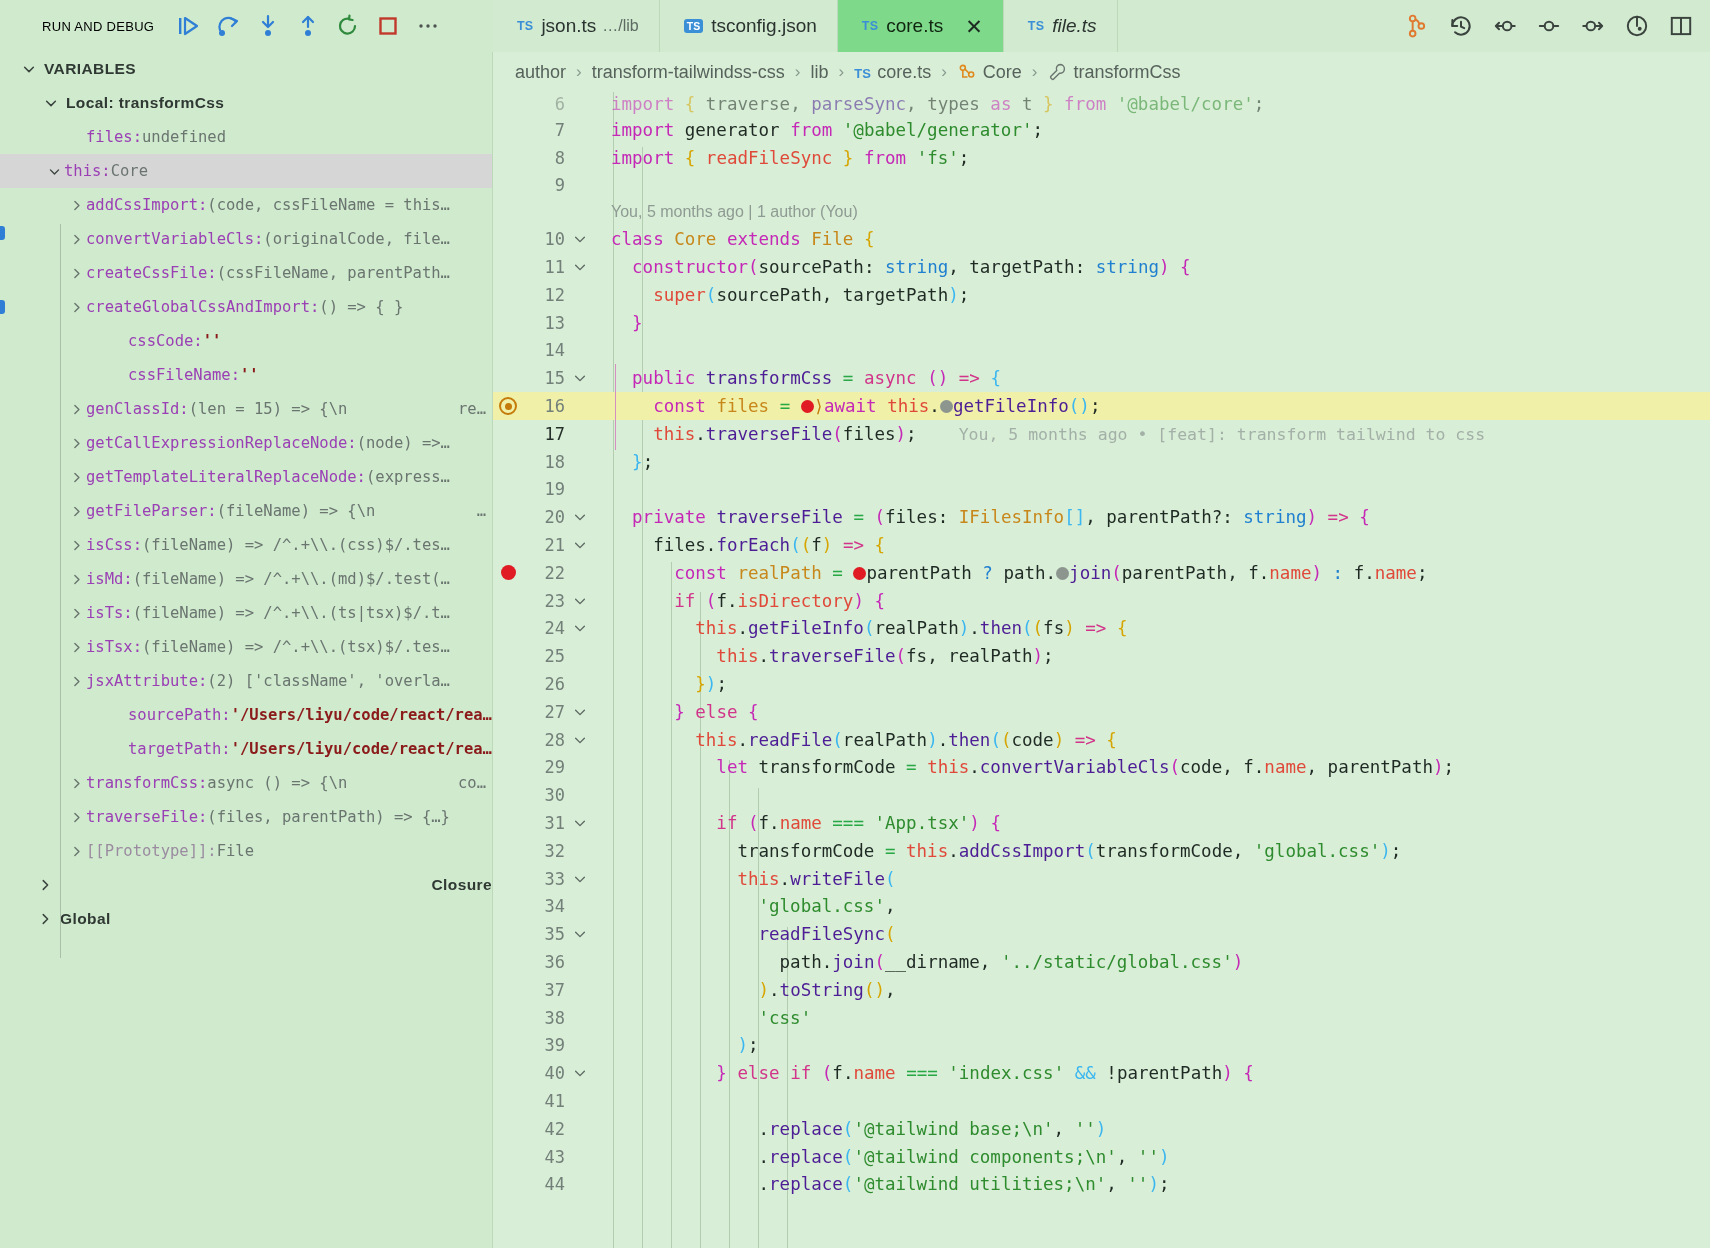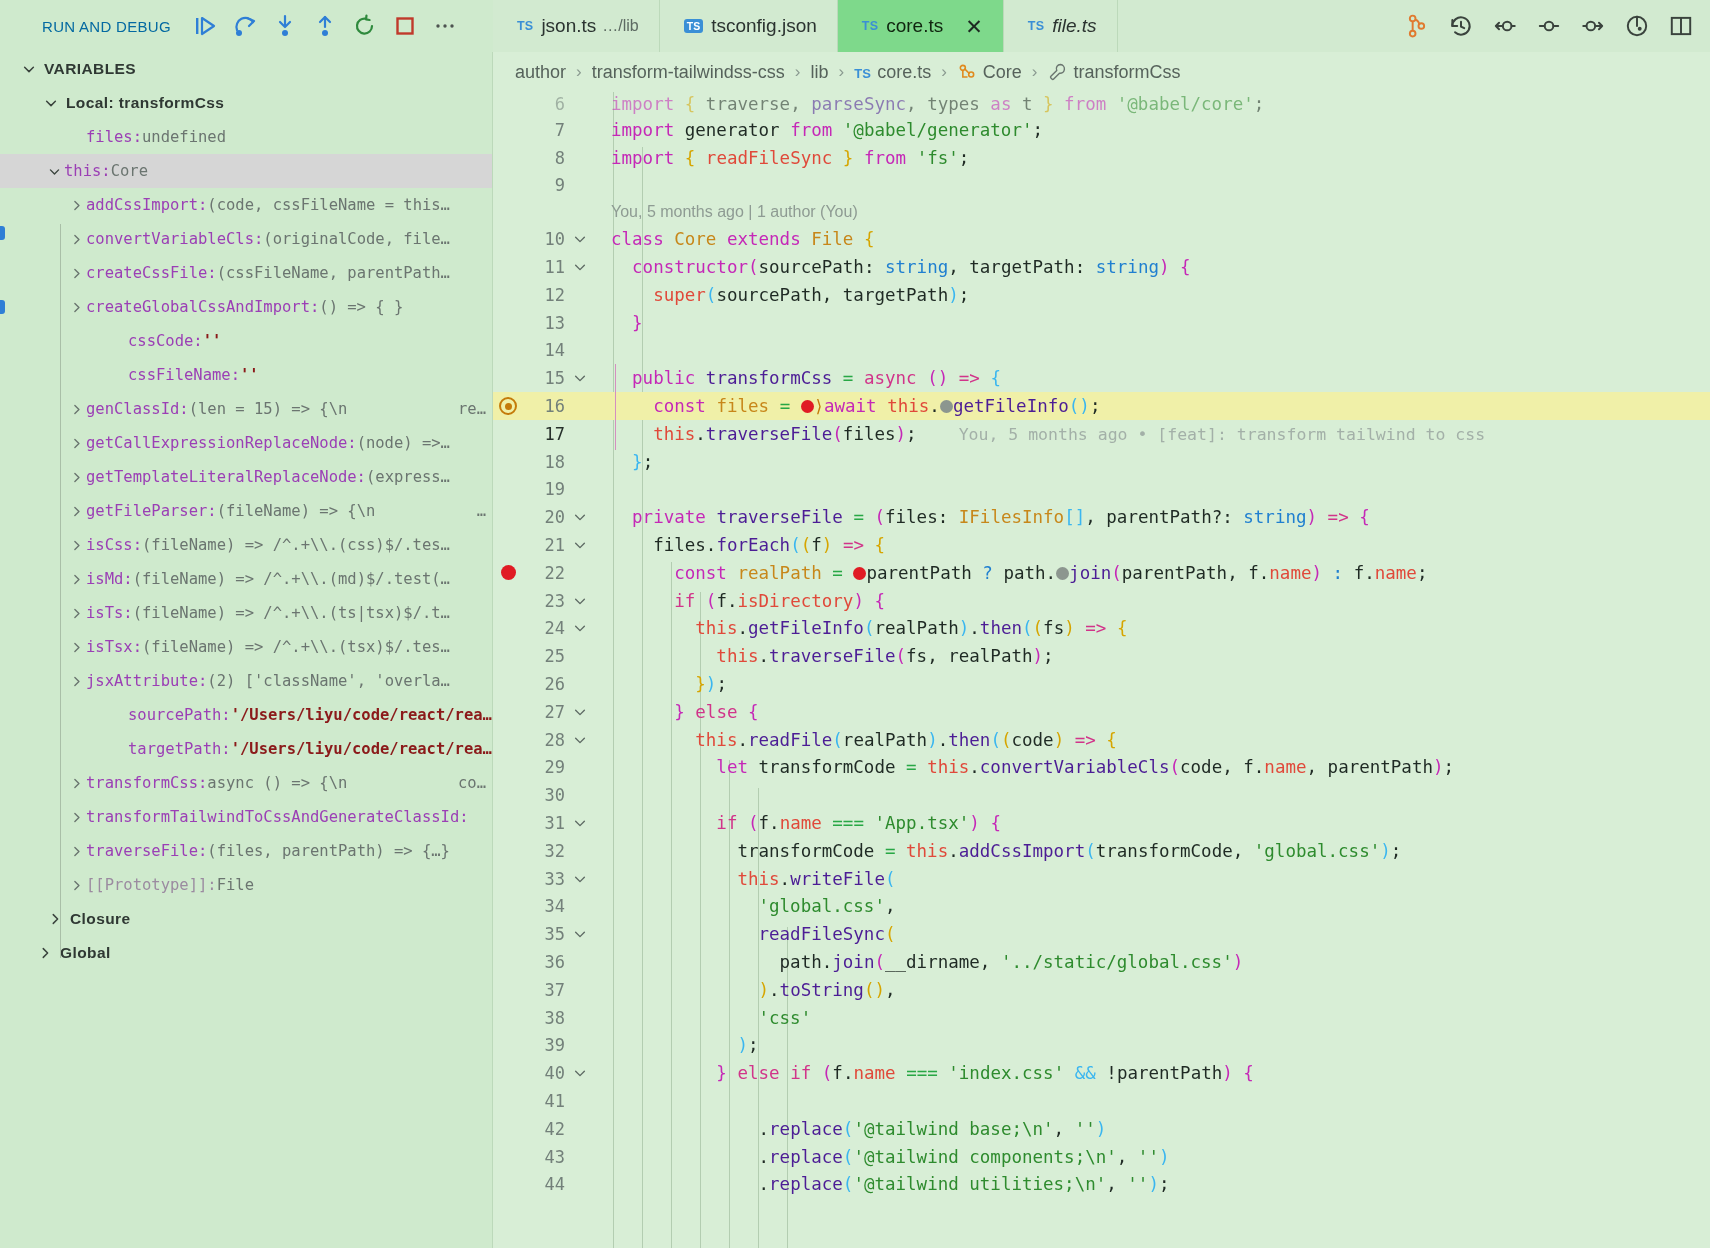--- a/index.html
+++ b/index.html
@@ -15,21 +15,21 @@
   .toprow { display: flex; height: 52px; flex: 0 0 52px; background: #cfeacd; }
 
   
   .dbg-toolbar {
     width: 493px; flex: 0 0 493px;
     display: flex; align-items: center;
     padding-left: 42px;
     background: #cfeacd;
   }
   .dbg-title {
-    font-size: 15px; color: #0369a1; letter-spacing: .3px;
+    font-size: 13px; color: #000000; letter-spacing: .3px;
     white-space: nowrap; margin-right: 22px;
   }
   .dbg-icons { display: flex; align-items: center; gap: 16px; }
   .dbg-ic { width: 24px; height: 24px; display: block; }
 
   
   .tabs { flex: 1; display: flex; align-items: stretch; background: #d2ead0; position: relative; }
   .tab {
     display: flex; align-items: center; gap: 8px;
     padding: 0 20px 0 24px;
@@ -486,43 +486,35 @@
             <span class="vkey">transformCss: </span>
             <span class="vval">async () =&gt; {\n</span>
             <span class="vval" style="margin-left: auto; padding-right: 6px;">co…</span>
           </div>
           <div class="varrow ind2">
             <span class="twisty">
               <svg viewBox="0 0 16 16" width="13" height="13">
                 <path d="M6 3 L11 8 L6 13" fill="none" stroke="#6a756f" stroke-width="1.7" stroke-linecap="round" stroke-linejoin="round"></path>
               </svg>
             </span>
-            <span class="vkey">transformTailwindToCssAndGenerateClassId:</span>
-          </div>
-          <div class="varrow ind2">
-            <span class="twisty">
-              <svg viewBox="0 0 16 16" width="13" height="13">
-                <path d="M6 3 L11 8 L6 13" fill="none" stroke="#6a756f" stroke-width="1.7" stroke-linecap="round" stroke-linejoin="round"></path>
-              </svg>
-            </span>
             <span class="vkey">traverseFile: </span>
             <span class="vval">(files, parentPath) =&gt; {…}</span>
           </div>
           <div class="varrow ind2">
             <span class="twisty">
               <svg viewBox="0 0 16 16" width="13" height="13">
                 <path d="M6 3 L11 8 L6 13" fill="none" stroke="#6a756f" stroke-width="1.7" stroke-linecap="round" stroke-linejoin="round"></path>
               </svg>
             </span>
             <span class="vkey dim">[[Prototype]]: </span>
             <span class="vval">File</span>
           </div>
         </div>
 
-      <div class="sec-head" style="padding-left:48px;">
+      <div class="sec-head" style="padding-left:38px;justify-content:space-between;">
         <span class="chev">
           <svg viewBox="0 0 16 16" width="14" height="14">
               <path d="M6 3 L11 8 L6 13" fill="none" stroke="#3a433d" stroke-width="1.7" stroke-linecap="round" stroke-linejoin="round"></path>
             </svg>
         </span>
         <span>Closure</span>
       </div>
       <div class="sec-head" style="padding-left:38px;">
         <span class="chev">
           <svg viewBox="0 0 16 16" width="14" height="14">

